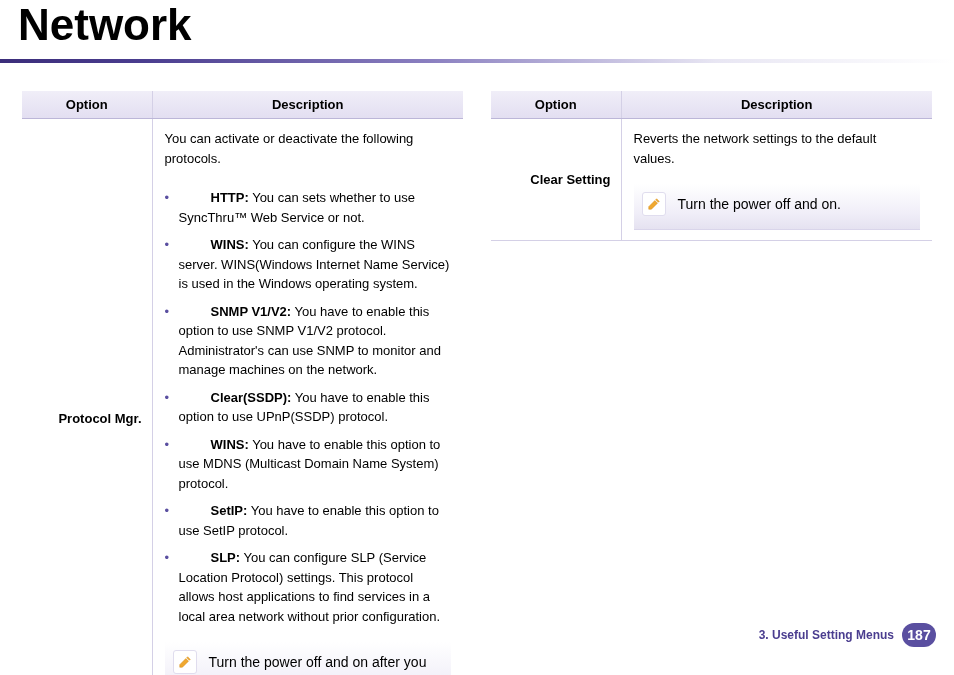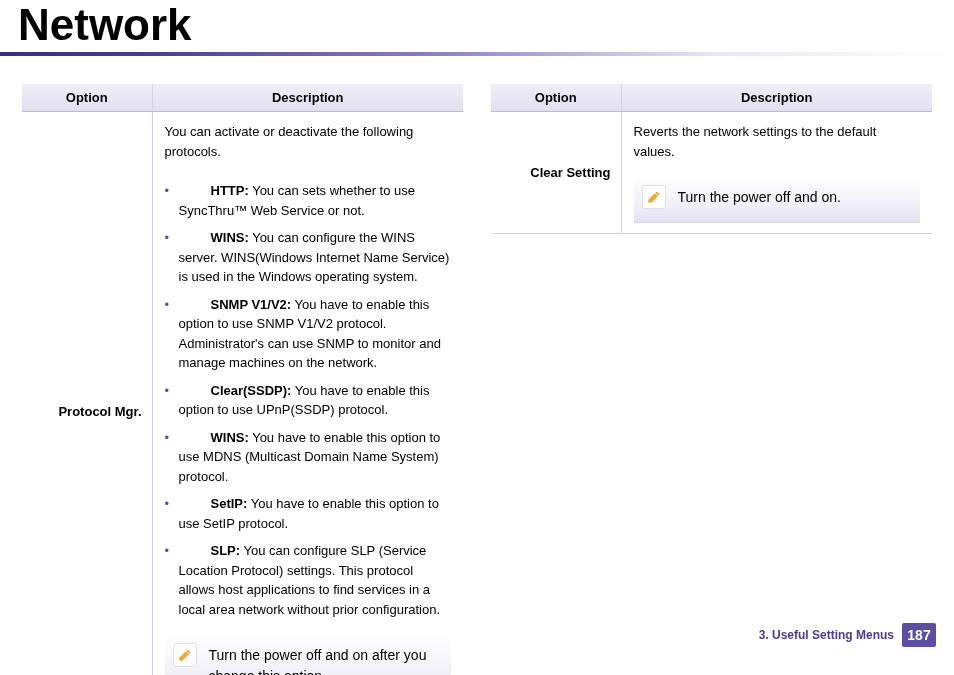--- a/index.html
+++ b/index.html
@@ -9,21 +9,21 @@
       color: #000;
       width: 954px;
       height: 675px;
       background: #fff;
       position: relative;
       overflow: hidden;
     }
     .page-title {
       font-size: 44px;
       font-weight: bold;
-      padding: 0 0 2px 18px;
+      padding: 0 0 9px 18px;
       color: #000;
       border-bottom: 4px solid #4a3d8f;
       border-image: linear-gradient(to right, #3b2d7a 0%, #5a4fa0 20%, #c8c3e0 60%, #fff 100%) 1;
       border-top: none; border-left: none; border-right: none;
       margin-bottom: 6px;
       position: relative;
     }
     .title-underline {
       position: absolute;
       left: 0; right: 0; bottom: -4px; height: 4px;
@@ -114,21 +114,21 @@
       font-size: 12px;
       font-weight: bold;
     }
     .page-badge {
       background: #5a4fa0;
       color: #fff;
       font-weight: bold;
       font-size: 14px;
       width: 34px; height: 24px;
       display: flex; align-items: center; justify-content: center;
-      border-radius: 2px;
+      border-radius: 12px;
     }
   </style>
 </head>
 <body>
 
 <div class="page-title">
   <span>Network</span>
   <div class="title-underline"></div>
 </div>
 

